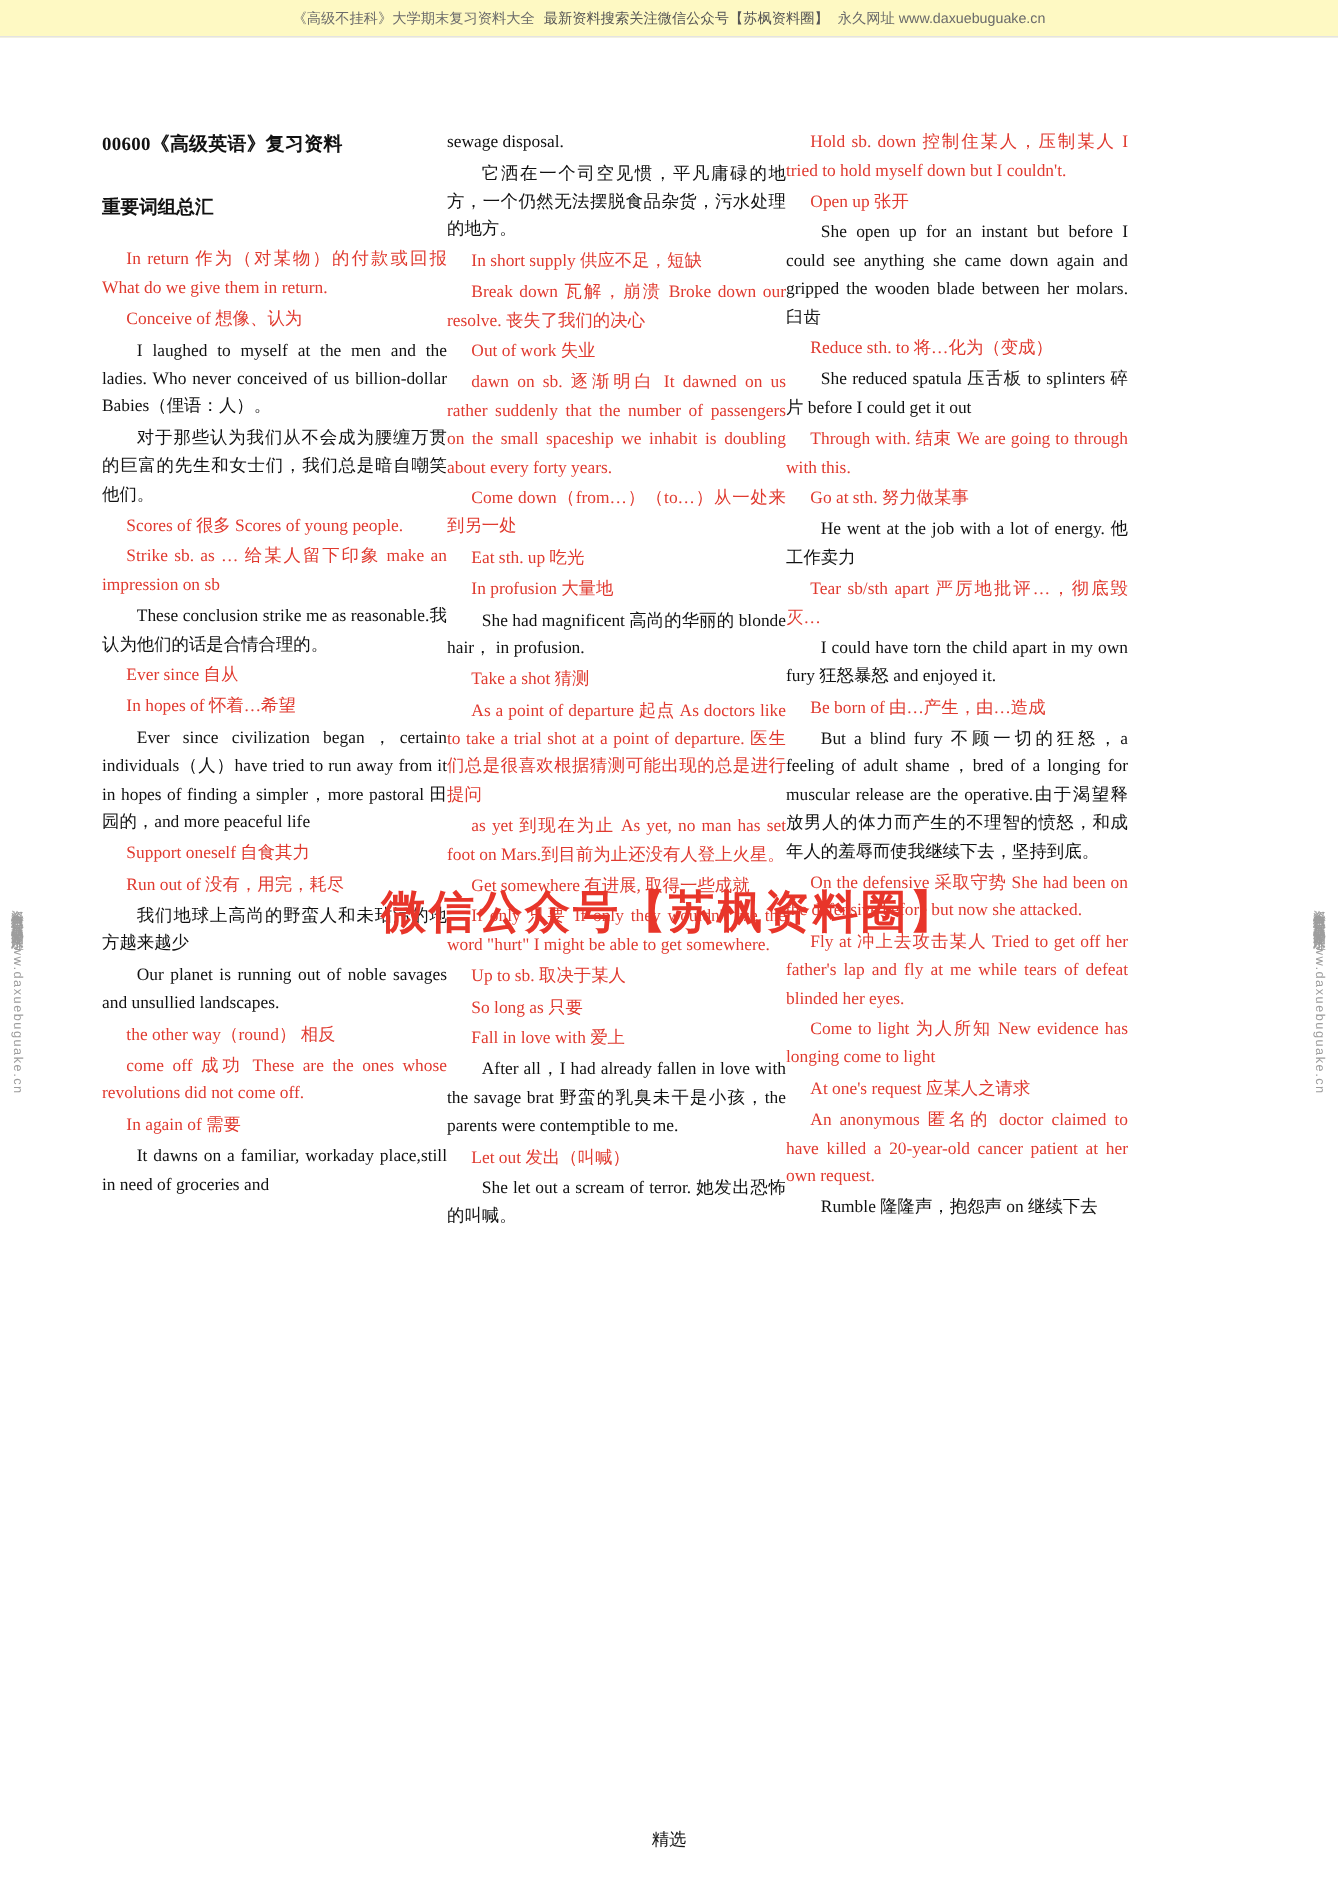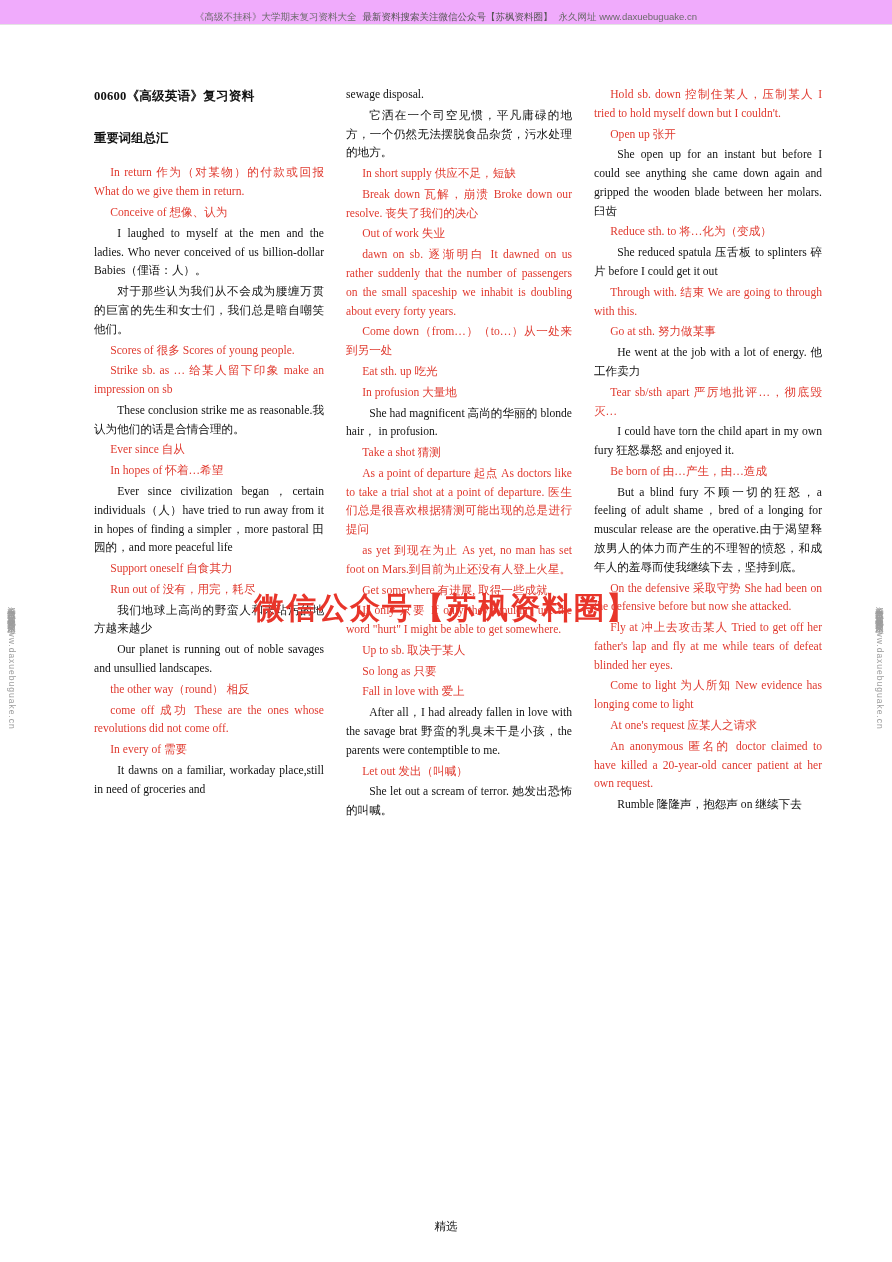--- a/index.html
+++ b/index.html
@@ -20,41 +20,40 @@
     width: 892px;
     height: 1262px;
   }
   
   .top-banner {
     position: absolute;
     top: 0;
     left: 0;
     width: 892px;
     height: 24px;
-    background: #f0abfc;
+    background: #fef9c3;
     border-bottom: 1px solid #e3e3e3;
     display: flex;
-    align-items: flex-end;
+    align-items: center;
     justify-content: center;
     font-size: 9.5px;
     color: #6a6a6a;
     font-family: "Liberation Sans", sans-serif;
     white-space: nowrap;
   }
   .top-banner .seg { margin: 0 3px; }
   .top-banner .hl { color: #555; }
 
   
   .columns {
     position: absolute;
     top: 86px;
-    left: 94px;
+    left: 68px;
     width: 736px;
     display: flex;
-    gap: 22px;
   }
   .col {
     width: 230px;
     font-size: 11.6px;
     line-height: 1.62;
   }
   .col.mid { width: 226px; }
   .col.right { width: 228px; }
 
   h1.doc-title {
@@ -148,21 +147,21 @@
           <p class="indent">These conclusion strike me as reasonable.我认为他们的话是合情合理的。</p>
           <p class="entry">Ever since 自从</p>
           <p class="entry">In hopes of 怀着…希望</p>
           <p class="indent">Ever since civilization began，certain individuals（人）have tried to run away from it in hopes of finding a simpler，more pastoral 田园的，and more peaceful life</p>
           <p class="entry">Support oneself 自食其力</p>
           <p class="entry">Run out of 没有，用完，耗尽</p>
           <p class="indent">我们地球上高尚的野蛮人和未玷污的地方越来越少</p>
           <p class="indent">Our planet is running out of noble savages and unsullied landscapes.</p>
           <p class="entry">the other way（round） 相反</p>
           <p class="entry">come off 成功 These are the ones whose revolutions did not come off.</p>
-          <p class="entry">In every of 需要</p>
+          <p class="entry">In again of 需要</p>
           <p class="indent">It dawns on a familiar, workaday place,still in need of groceries and</p>
         </div>
     </div>
     <div class="col mid">
       <div>
           <p class="">sewage disposal.</p>
           <p class="indent">它洒在一个司空见惯，平凡庸碌的地方，一个仍然无法摆脱食品杂货，污水处理的地方。</p>
           <p class="entry">In short supply 供应不足，短缺</p>
           <p class="entry">Break down 瓦解，崩溃 Broke down our resolve. 丧失了我们的决心</p>
           <p class="entry">Out of work 失业</p>

